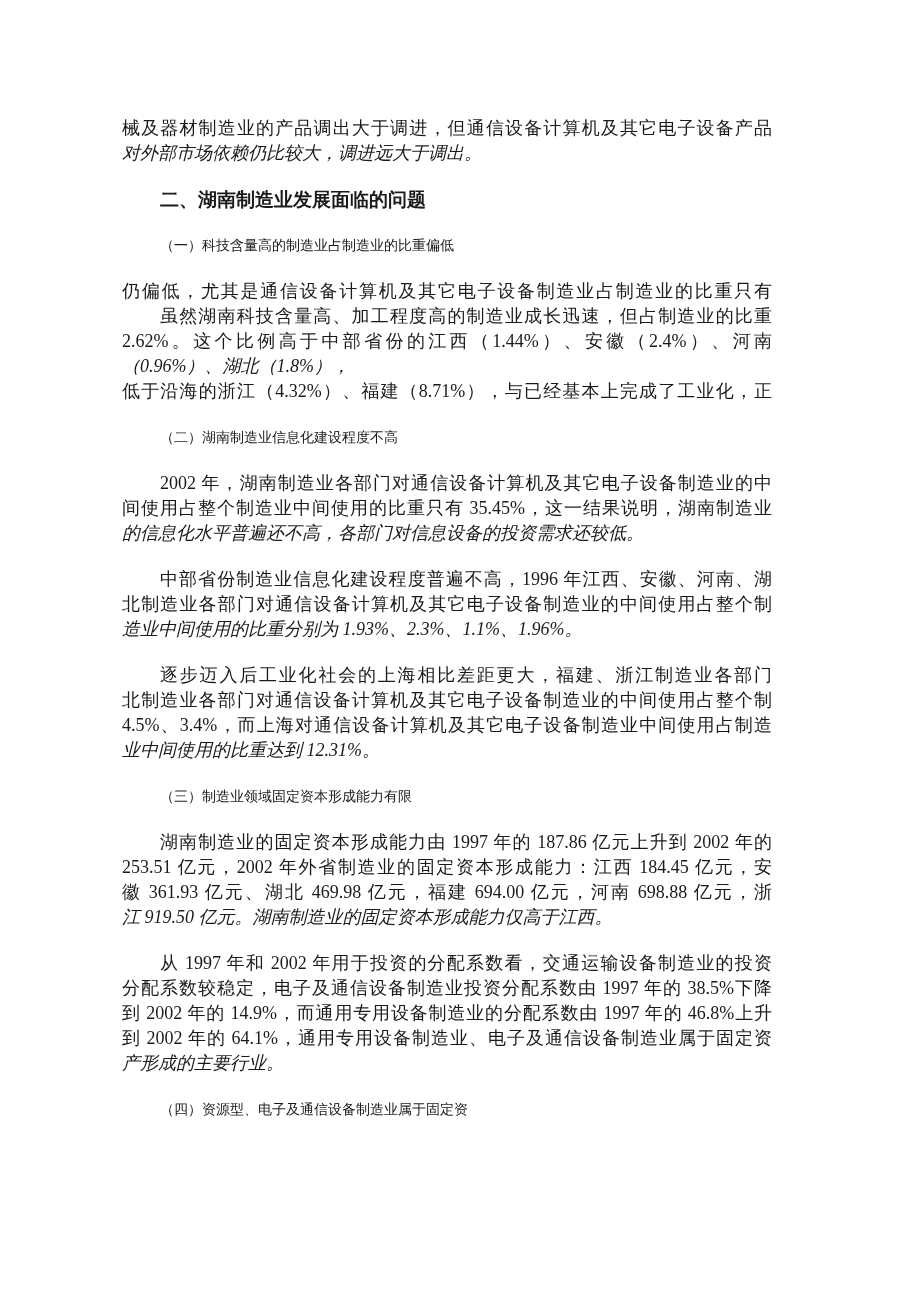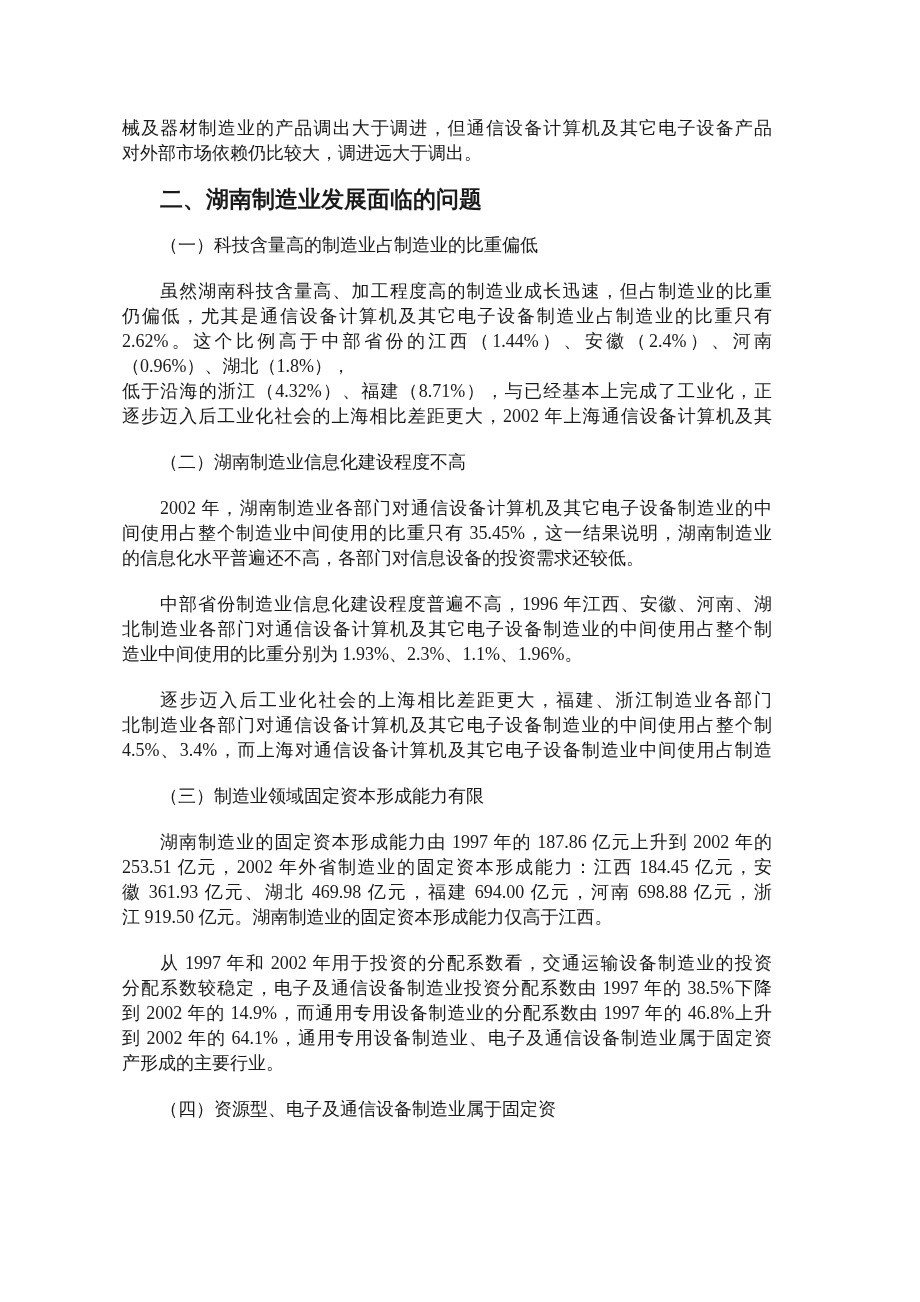--- a/index.html
+++ b/index.html
@@ -24,76 +24,77 @@
   .blk { margin: 0 0 21px 0; }
   .ln {
     font-size: 18px;
     line-height: 25px;
     text-align: justify;
     text-align-last: justify;
     -moz-text-align-last: justify;
   }
   .ln.end {
     text-align-last: left;
+    font-style: italic;
     -moz-text-align-last: left;
   }
   .ind { padding-left: 38px; }
   .h-bold {
     font-family: "Liberation Sans", "DejaVu Sans", sans-serif;
     font-weight: bold;
-    font-size: 23px;
+    font-size: 19px;
     line-height: 25px;
   }
   .sub {
-    font-size: 18px;
+    font-size: 14px;
     line-height: 25px;
   }
 </style>
 </head>
 <body>
 
 <div class="page">
   <div class="content">
 
     <div class="blk">
       <div class="ln">械及器材制造业的产品调出大于调进，但通信设备计算机及其它电子设备产品</div>
       <div class="ln end">对外部市场依赖仍比较大，调进远大于调出。</div>
     </div>
 
     <div class="blk h-bold ind">二、湖南制造业发展面临的问题</div>
 
     <div class="blk sub ind">（一）科技含量高的制造业占制造业的比重偏低</div>
 
     <div class="blk">
+      <div class="ln">仍偏低，尤其是通信设备计算机及其它电子设备制造业占制造业的比重只有</div>
       <div class="ln ind">虽然湖南科技含量高、加工程度高的制造业成长迅速，但占制造业的比重</div>
-      <div class="ln">仍偏低，尤其是通信设备计算机及其它电子设备制造业占制造业的比重只有</div>
       <div class="ln">2.62%。这个比例高于中部省份的江西（1.44%）、安徽（2.4%）、河南</div>
       <div class="ln end">（0.96%）、湖北（1.8%），</div>
       <div class="ln">低于沿海的浙江（4.32%）、福建（8.71%），与已经基本上完成了工业化，正</div>
-      <div class="ln">逐步迈入后工业化社会的上海相比差距更大，2002 年上海通信设备计算机及其</div>
     </div>
 
     <div class="blk sub ind">（二）湖南制造业信息化建设程度不高</div>
 
     <div class="blk">
       <div class="ln ind">2002 年，湖南制造业各部门对通信设备计算机及其它电子设备制造业的中</div>
       <div class="ln">间使用占整个制造业中间使用的比重只有 35.45%，这一结果说明，湖南制造业</div>
       <div class="ln end">的信息化水平普遍还不高，各部门对信息设备的投资需求还较低。</div>
     </div>
 
     <div class="blk">
       <div class="ln ind">中部省份制造业信息化建设程度普遍不高，1996 年江西、安徽、河南、湖</div>
       <div class="ln">北制造业各部门对通信设备计算机及其它电子设备制造业的中间使用占整个制</div>
       <div class="ln end">造业中间使用的比重分别为 1.93%、2.3%、1.1%、1.96%。</div>
     </div>
 
     <div class="blk">
       <div class="ln ind">逐步迈入后工业化社会的上海相比差距更大，福建、浙江制造业各部门</div>
       <div class="ln">北制造业各部门对通信设备计算机及其它电子设备制造业的中间使用占整个制</div>
       <div class="ln">4.5%、3.4%，而上海对通信设备计算机及其它电子设备制造业中间使用占制造</div>
+      <div class="ln end">业中间使用的比重达到 12.31%。</div>
     </div>
 
     <div class="blk sub ind">（三）制造业领域固定资本形成能力有限</div>
 
     <div class="blk">
       <div class="ln ind">湖南制造业的固定资本形成能力由 1997 年的 187.86 亿元上升到 2002 年的</div>
       <div class="ln">253.51 亿元，2002 年外省制造业的固定资本形成能力：江西 184.45 亿元，安</div>
       <div class="ln">徽 361.93 亿元、湖北 469.98 亿元，福建 694.00 亿元，河南 698.88 亿元，浙</div>
       <div class="ln end">江 919.50 亿元。湖南制造业的固定资本形成能力仅高于江西。</div>
     </div>

